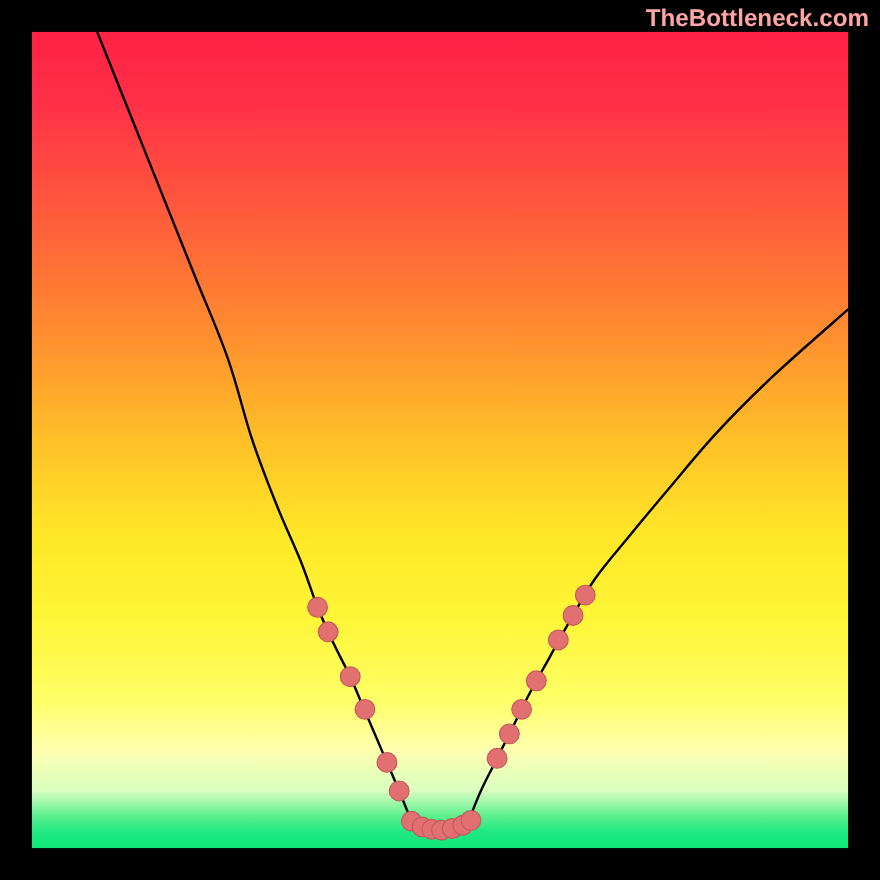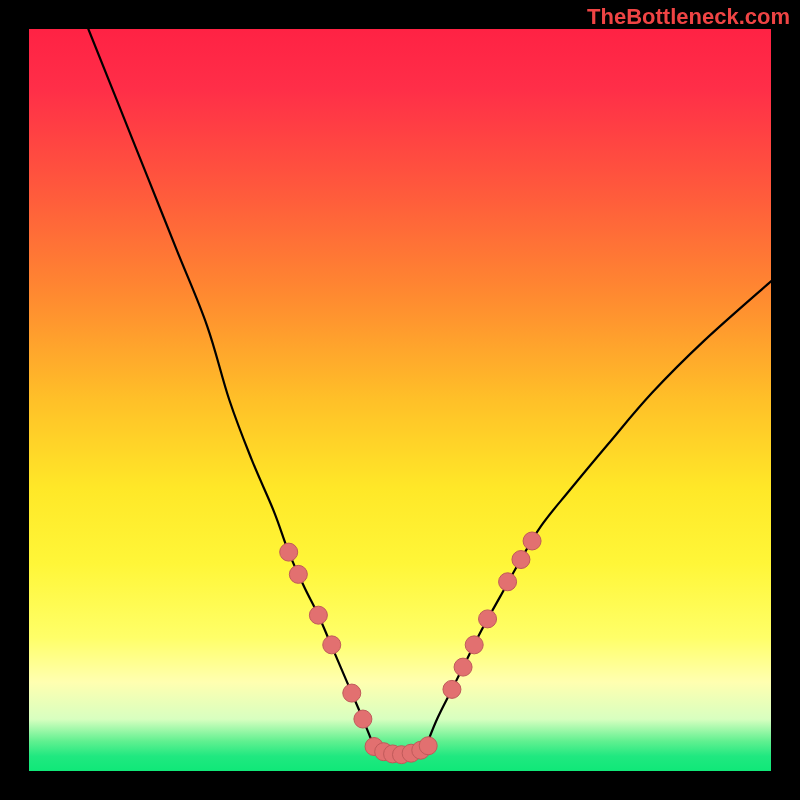--- a/index.html
+++ b/index.html
@@ -45,21 +45,21 @@
     width: 742px;
     height: 742px;
   }
   .watermark {
     position: absolute;
     top: 4px;
     right: 10px;
     font-family: Arial, Helvetica, sans-serif;
     font-size: 22px;
     font-weight: 600;
-    color: #ef4444;
+    color: #fca5a5;
     letter-spacing: 0px;
   }
 </style>
 </head>
 <body>
 
 <div class="chart-container">
   <div class="plot-area"></div>
 
   <svg class="curves" viewBox="0 0 742 742" preserveAspectRatio="none">

